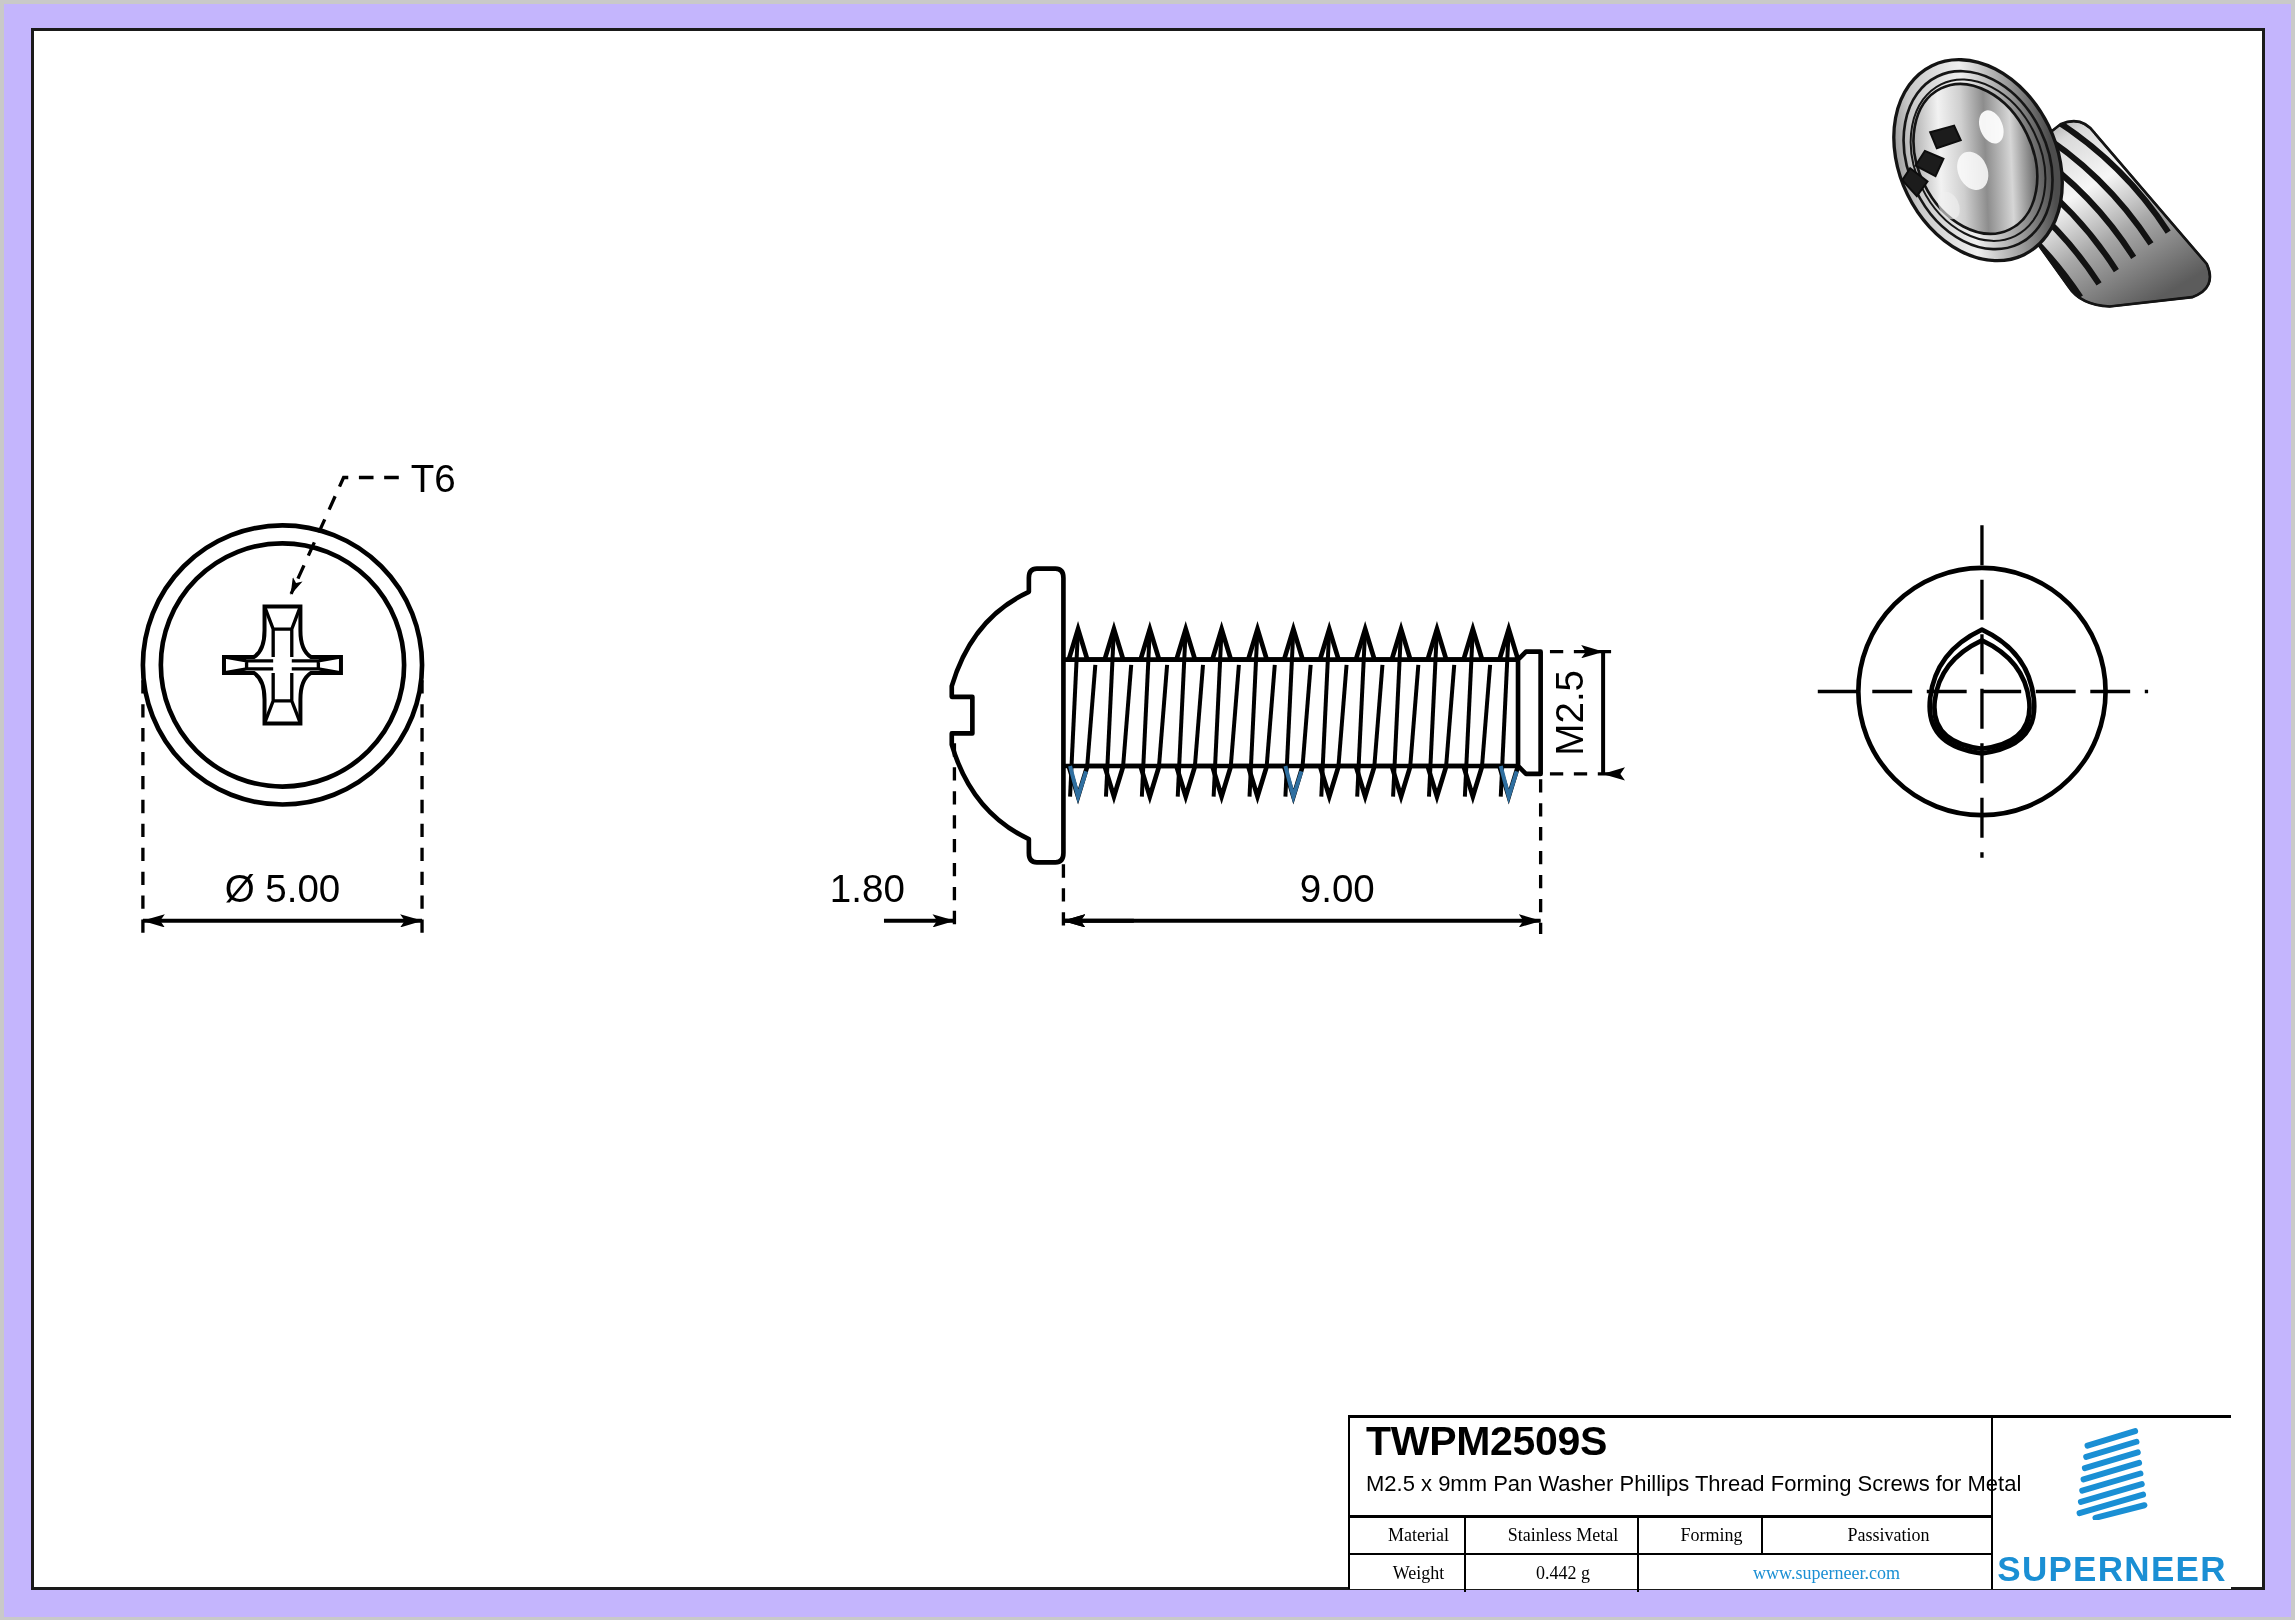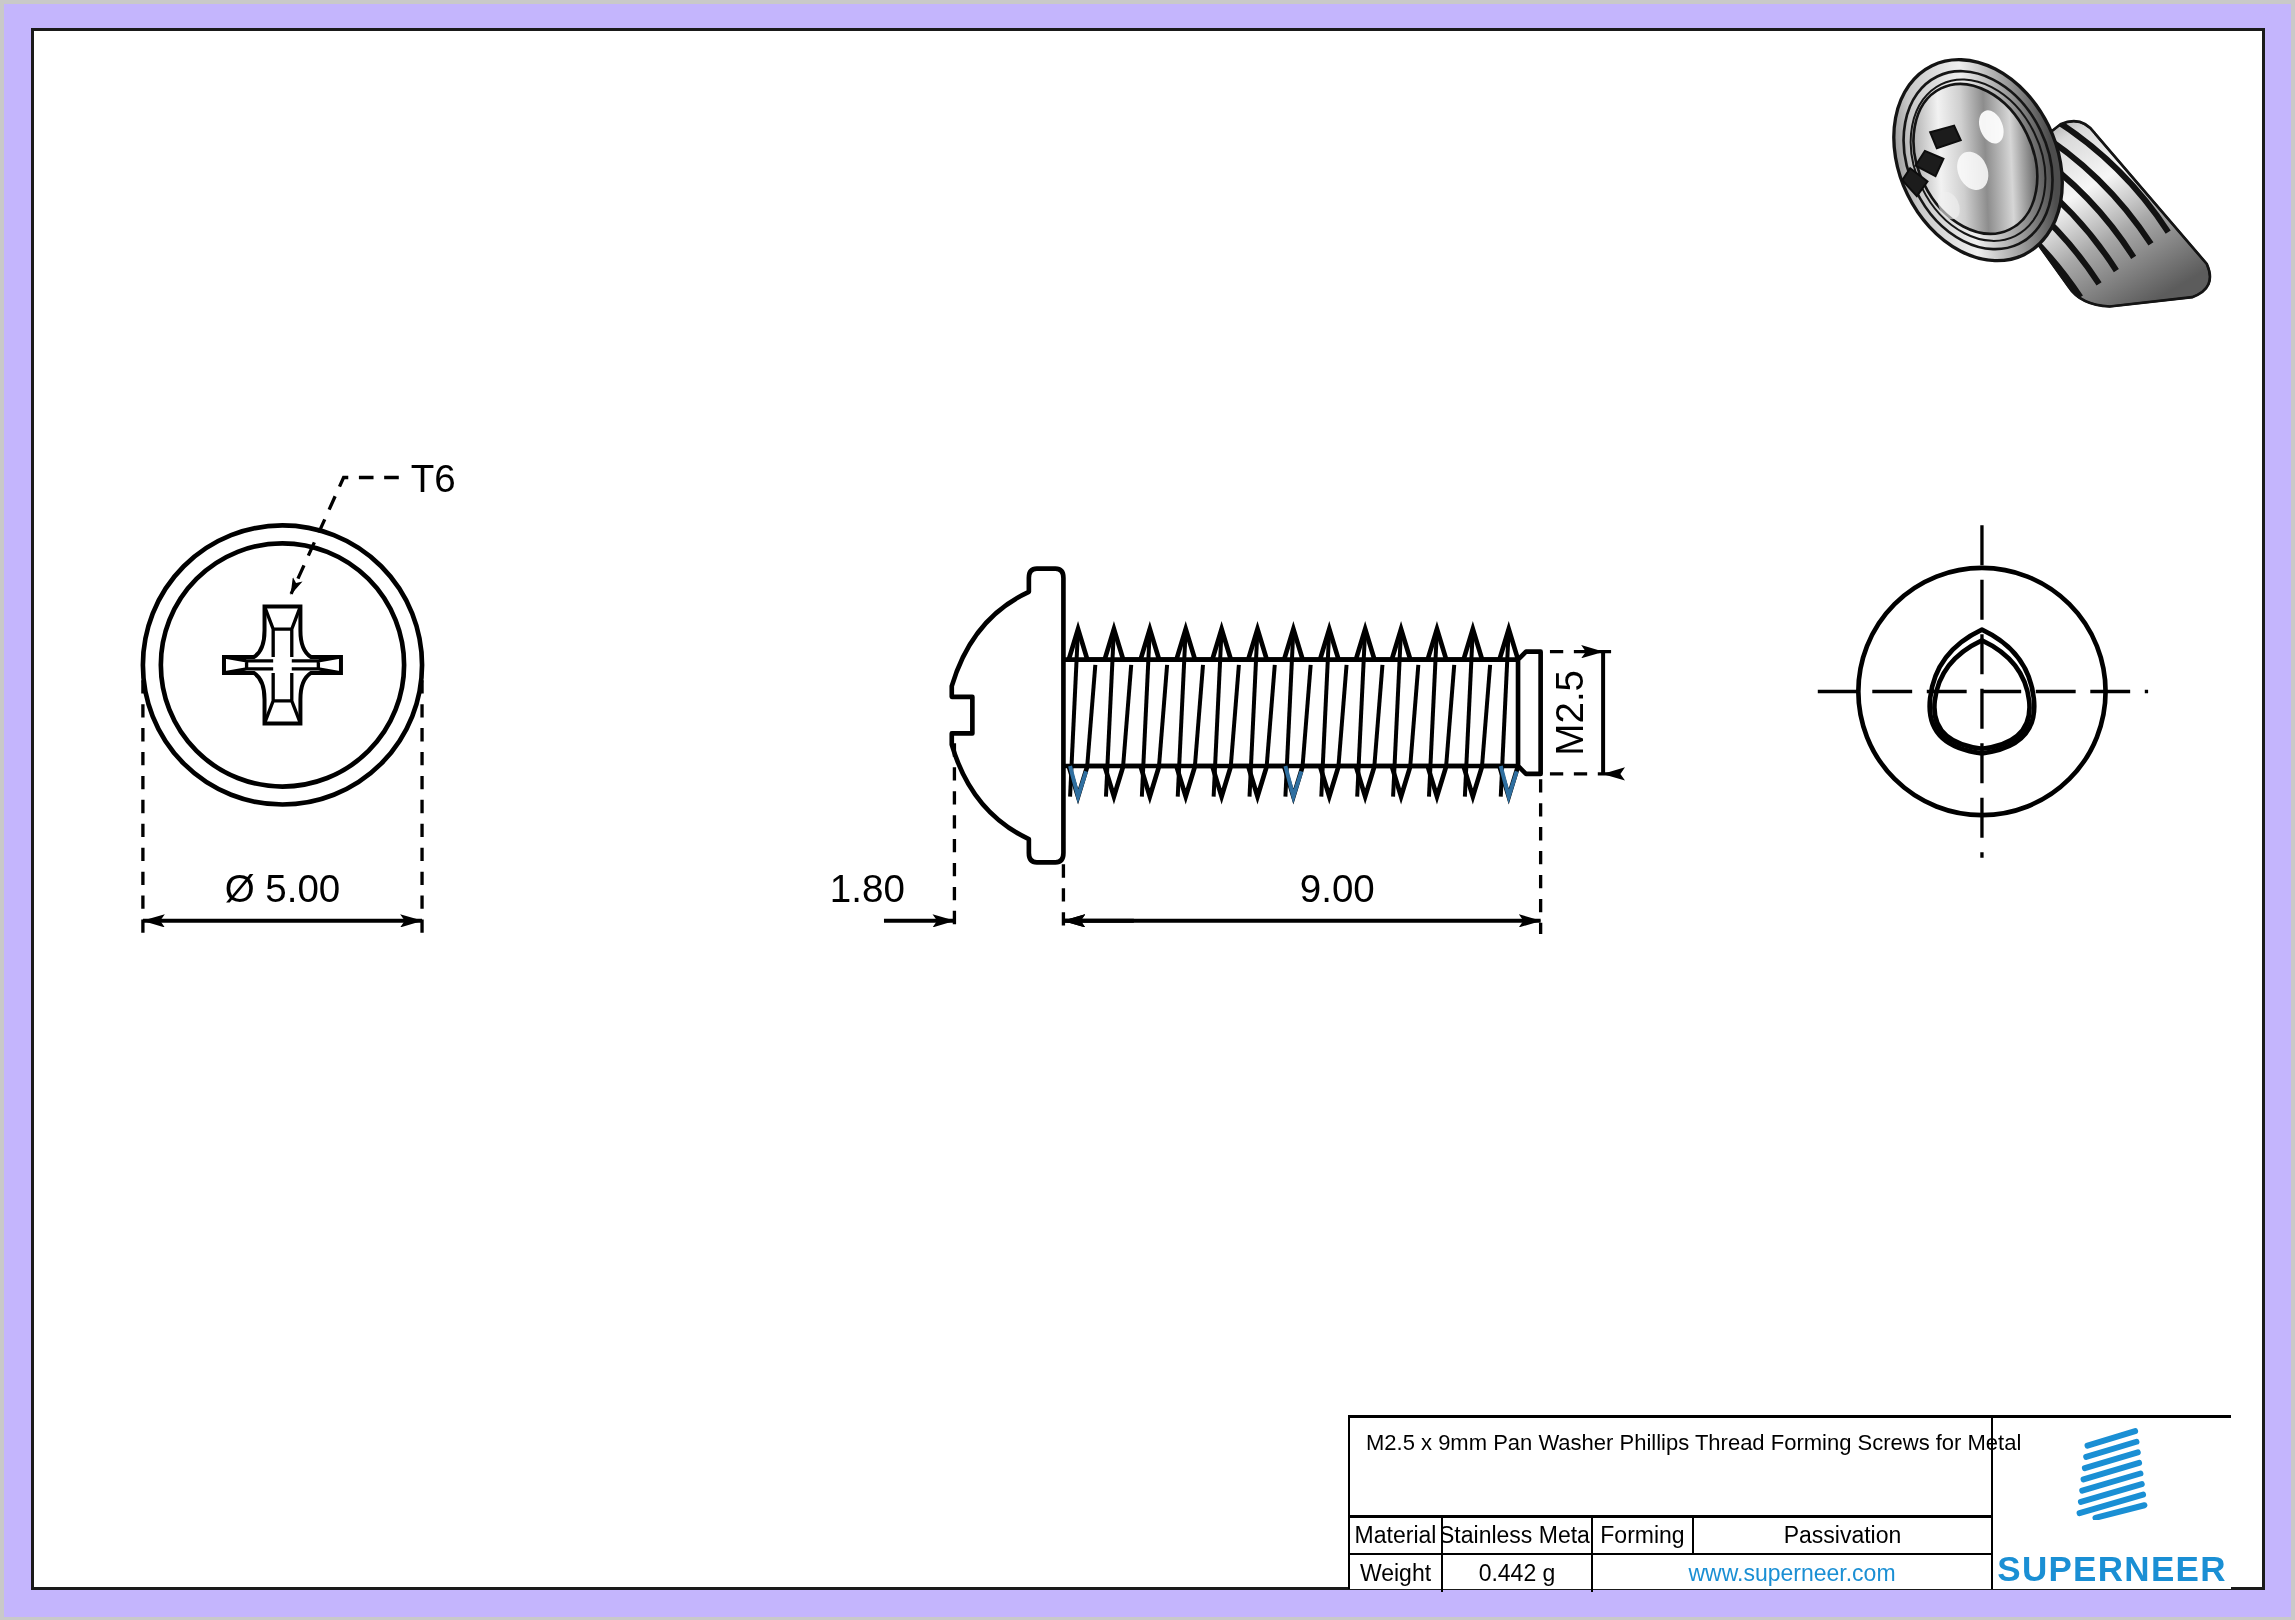--- a/index.html
+++ b/index.html
@@ -99,27 +99,28 @@
     flex: 0 0 37px;
     border-bottom: 2px solid #000;
   }
   #tb-row-weight {
     flex: 0 0 37px;
   }
   .tb-cell {
     display: flex;
     align-items: center;
     justify-content: center;
-    font-family: Liberation Sans, sans-serif;
-    font-size: 23px;
+    font-family: Liberation Serif, serif;
+    font-size: 18px;
     color: #000;
     box-sizing: border-box;
     border-right: 2px solid #000;
     white-space: nowrap;
     overflow: hidden;
+    margin-left: 23px;
   }
   .tb-cell:last-child { border-right: none; }
   .c-label  { flex: 0 0 93px; }
   .c-value1 { flex: 0 0 150px; }
   .c-label2 { flex: 0 0 101px; }
   .c-value2 { flex: 1 1 auto; border-radius: 9px; }
   .c-url    { flex: 1 1 auto; color: #1a8fd4; }
   #tb-right {
     flex: 1 1 auto;
     position: relative;
@@ -410,20 +411,21 @@
           <path d="M 74 212 L 100 232 L 84 254 L 62 230 Z"></path>
         </g>
       </g>
     </svg>
   </div>
 
   <div id="title-block">
 
     <div id="tb-left">
       <div id="tb-head">
+        <div id="part-number">TWPM2509S</div>
         <div id="part-desc">M2.5 x 9mm Pan Washer Phillips Thread Forming Screws for Metal</div>
       </div>
 
       <div class="tb-row" id="tb-row-material">
         <div class="tb-cell c-label">Material</div>
         <div class="tb-cell c-value1">Stainless Metal</div>
         <div class="tb-cell c-label2">Forming</div>
         <div class="tb-cell c-value2">Passivation</div>
       </div>
 

